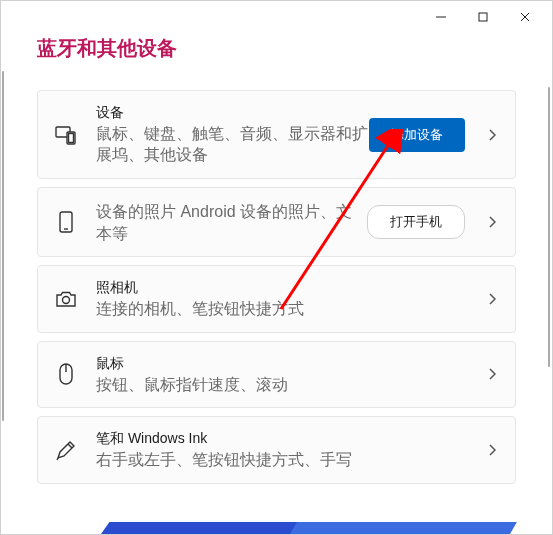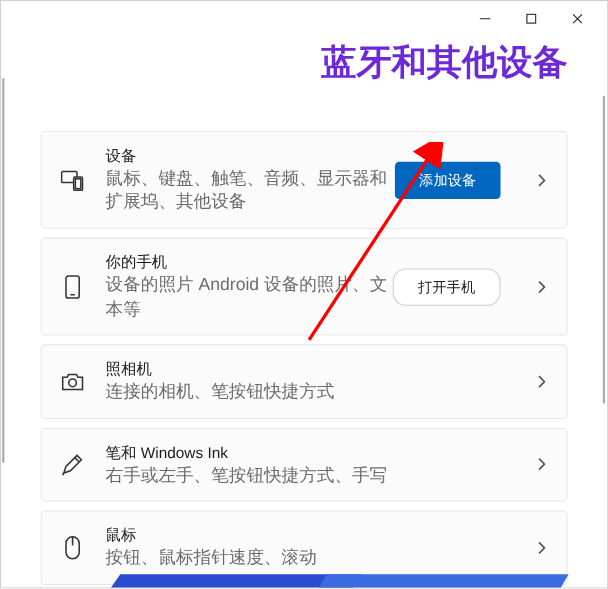--- a/index.html
+++ b/index.html
@@ -30,43 +30,42 @@
       height: 30px;
       display: flex;
       align-items: center;
       justify-content: center;
       color: #222;
     }
     .header {
       padding: 2px 36px 14px 36px;
     }
     .header-title {
-      font-size: 32px;
+      font-size: 20px;
       font-weight: 600;
-      color: #6d28d9;
-      text-align: right;
+      color: #be185d;
     }
     .content {
       padding: 14px 36px 0 36px;
       height: calc(100% - 76px);
       overflow: hidden;
     }
     .card {
       width: 100%;
       border: 1px solid #e6e6e6;
       border-radius: 4px;
       background: #fbfbfb;
       margin-bottom: 8px;
       display: flex;
       align-items: center;
       padding: 12px 14px 12px 14px;
       min-height: 62px;
       position: relative;
     }
-    .card-tall { min-height: 72px; margin-top: 12px; }
+    .card-tall { min-height: 72px; }
     .card-icon {
       width: 28px;
       height: 28px;
       display: flex;
       align-items: center;
       justify-content: center;
       flex-shrink: 0;
       color: #333;
     }
     .card-texts {
@@ -81,21 +80,21 @@
     }
     .card-sub {
       font-size: 16px;
       color: #6b6b6b;
       line-height: 1.35;
       margin-top: 1px;
     }
     .card-actions {
       display: flex;
       align-items: center;
-      gap: 22px;
+      gap: 12px;
       flex-shrink: 0;
     }
     .btn-primary {
       background: #0067c0;
       color: #fff;
       border: none;
       border-radius: 4px;
       padding: 8px 22px;
       font-size: 13px;
       cursor: pointer;
@@ -230,21 +229,20 @@
 
 
     <div class="card">
       <div class="card-icon">
         <svg width="16" height="22" viewBox="0 0 16 22" fill="none" stroke="currentColor" stroke-width="1.4">
           <rect x="2" y="1" width="12" height="20" rx="2"></rect>
           <line x1="6" y1="18" x2="10" y2="18"></line>
         </svg>
       </div>
       <div class="card-texts">
-        <div class="card-title">你的手机</div>
         <div class="card-sub">设备的照片 Android 设备的照片、文本等</div>
       </div>
       <div class="card-actions">
         <button class="btn-secondary">打开手机</button>
         <div class="chevron">
           <svg width="8" height="12" viewBox="0 0 8 12">
               <path d="M2 1 L7 6 L2 11" fill="none" stroke="currentColor" stroke-width="1.5"></path>
             </svg>
         </div>
       </div>
@@ -253,20 +251,40 @@
     <div class="card">
       <div class="card-icon">
         <svg width="22" height="18" viewBox="0 0 22 18" fill="none" stroke="currentColor" stroke-width="1.4">
           <path d="M2 5 h4 l1.5 -2.5 h7 L16 5 h4 v11 H2 z"></path>
           <circle cx="11" cy="10" r="3.5"></circle>
         </svg>
       </div>
       <div class="card-texts">
         <div class="card-title">照相机</div>
         <div class="card-sub">连接的相机、笔按钮快捷方式</div>
+      </div>
+      <div class="card-actions">
+        <div class="chevron">
+          <svg width="8" height="12" viewBox="0 0 8 12">
+              <path d="M2 1 L7 6 L2 11" fill="none" stroke="currentColor" stroke-width="1.5"></path>
+            </svg>
+        </div>
+      </div>
+    </div>
+
+    <div class="card">
+      <div class="card-icon">
+        <svg width="16" height="22" viewBox="0 0 16 22" fill="none" stroke="currentColor" stroke-width="1.4">
+          <rect x="2" y="1" width="12" height="20" rx="6"></rect>
+          <line x1="8" y1="1" x2="8" y2="9"></line>
+        </svg>
+      </div>
+      <div class="card-texts">
+        <div class="card-title">鼠标</div>
+        <div class="card-sub">按钮、鼠标指针速度、滚动</div>
       </div>
       <div class="card-actions">
         <div class="chevron">
           <svg width="8" height="12" viewBox="0 0 8 12">
               <path d="M2 1 L7 6 L2 11" fill="none" stroke="currentColor" stroke-width="1.5"></path>
             </svg>
         </div>
       </div>
     </div>
 
@@ -274,40 +292,20 @@
       <div class="card-icon">
         <svg width="22" height="22" viewBox="0 0 22 22" fill="none" stroke="currentColor" stroke-width="1.4">
           <path d="M3 19 L5 13 L15 3 L19 7 L9 17 z"></path>
           <path d="M13 5 L17 9"></path>
           <path d="M3 19 L2 21"></path>
         </svg>
       </div>
       <div class="card-texts">
         <div class="card-title">笔和 Windows Ink</div>
         <div class="card-sub">右手或左手、笔按钮快捷方式、手写</div>
-      </div>
-      <div class="card-actions">
-        <div class="chevron">
-          <svg width="8" height="12" viewBox="0 0 8 12">
-              <path d="M2 1 L7 6 L2 11" fill="none" stroke="currentColor" stroke-width="1.5"></path>
-            </svg>
-        </div>
-      </div>
-    </div>
-
-    <div class="card">
-      <div class="card-icon">
-        <svg width="16" height="22" viewBox="0 0 16 22" fill="none" stroke="currentColor" stroke-width="1.4">
-          <rect x="2" y="1" width="12" height="20" rx="6"></rect>
-          <line x1="8" y1="1" x2="8" y2="9"></line>
-        </svg>
-      </div>
-      <div class="card-texts">
-        <div class="card-title">鼠标</div>
-        <div class="card-sub">按钮、鼠标指针速度、滚动</div>
       </div>
       <div class="card-actions">
         <div class="chevron">
           <svg width="8" height="12" viewBox="0 0 8 12">
               <path d="M2 1 L7 6 L2 11" fill="none" stroke="currentColor" stroke-width="1.5"></path>
             </svg>
         </div>
       </div>
     </div>
 

